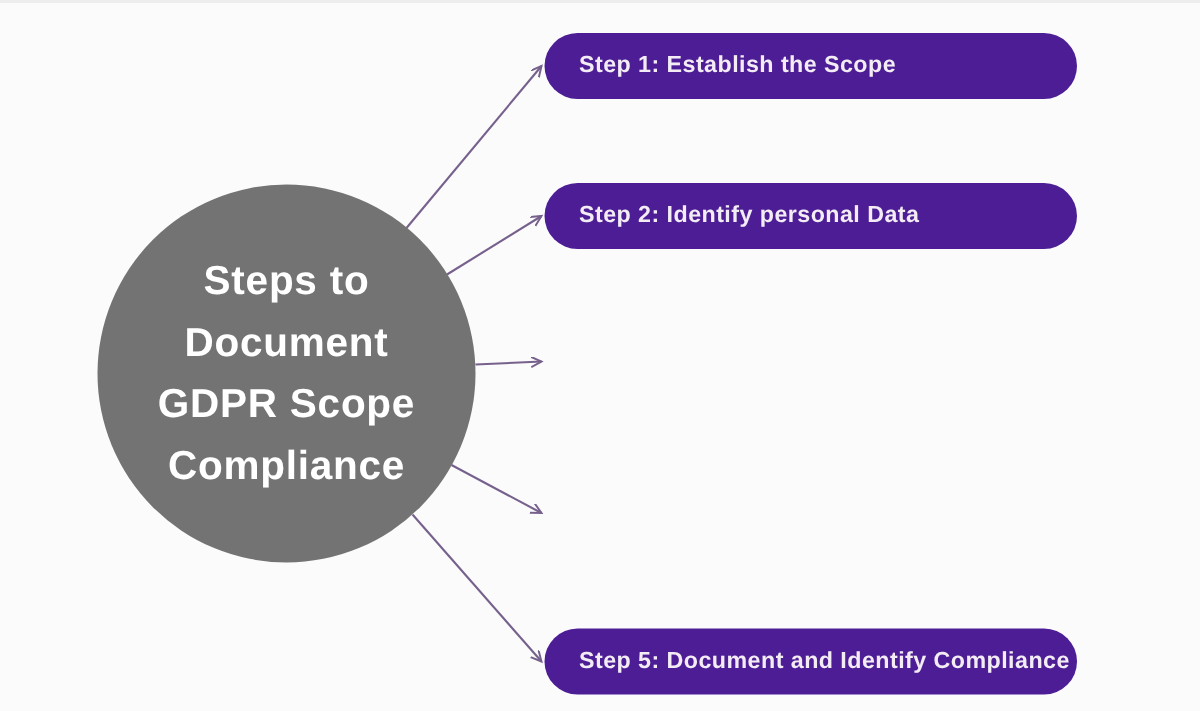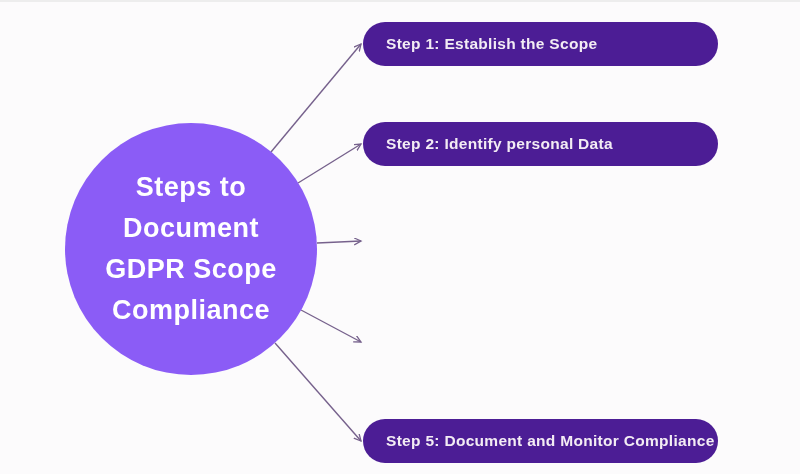--- a/index.html
+++ b/index.html
@@ -21,21 +21,21 @@
     left:0;top:0;
     width:800px;height:474px;
   }
   .hub-circle{
     position:absolute;
     left:65px;
     top:121px;
     width:252px;
     height:252px;
     border-radius:50%;
-    background:#8b5cf6;
+    background:#737373;
     display:flex;
     flex-direction:column;
     align-items:center;
     justify-content:center;
     text-align:center;
   }
   .hub-line{
     color:#ffffff;
     font-size:27px;
     line-height:41px;
@@ -93,16 +93,16 @@
     <div class="hub-line">Compliance</div>
   </div>
 
   <div class="pill pill-1">
     <span class="pill-label">Step 1: Establish the Scope</span>
   </div>
   <div class="pill pill-2">
     <span class="pill-label">Step 2: Identify personal Data</span>
   </div>
   <div class="pill pill-5">
-    <span class="pill-label">Step 5: Document and Monitor Compliance</span>
+    <span class="pill-label">Step 5: Document and Identify Compliance</span>
   </div>
 
 </div>
 
 </body></html>

